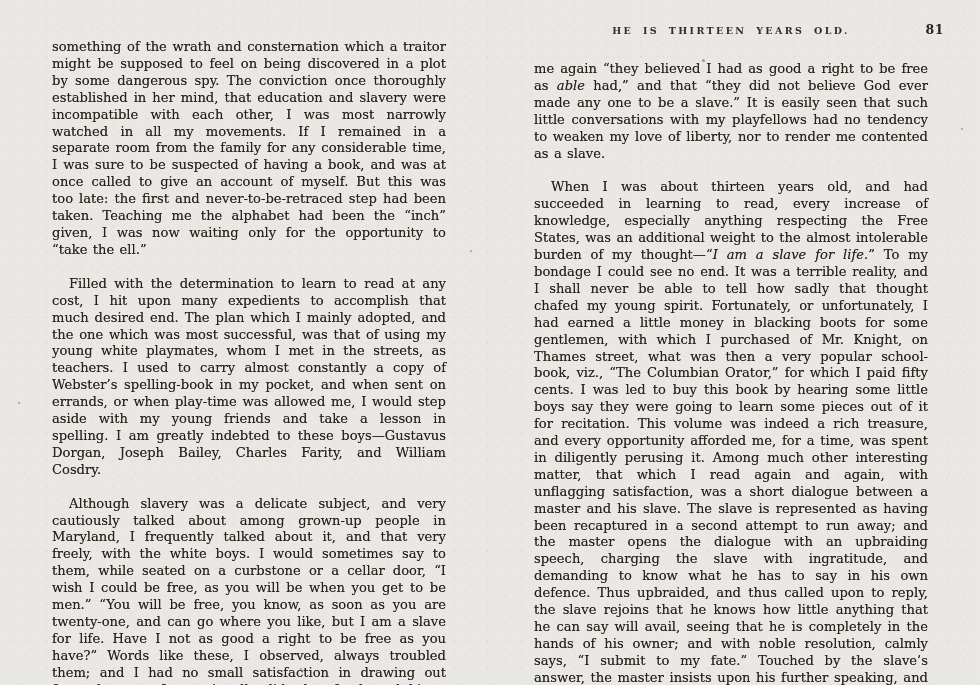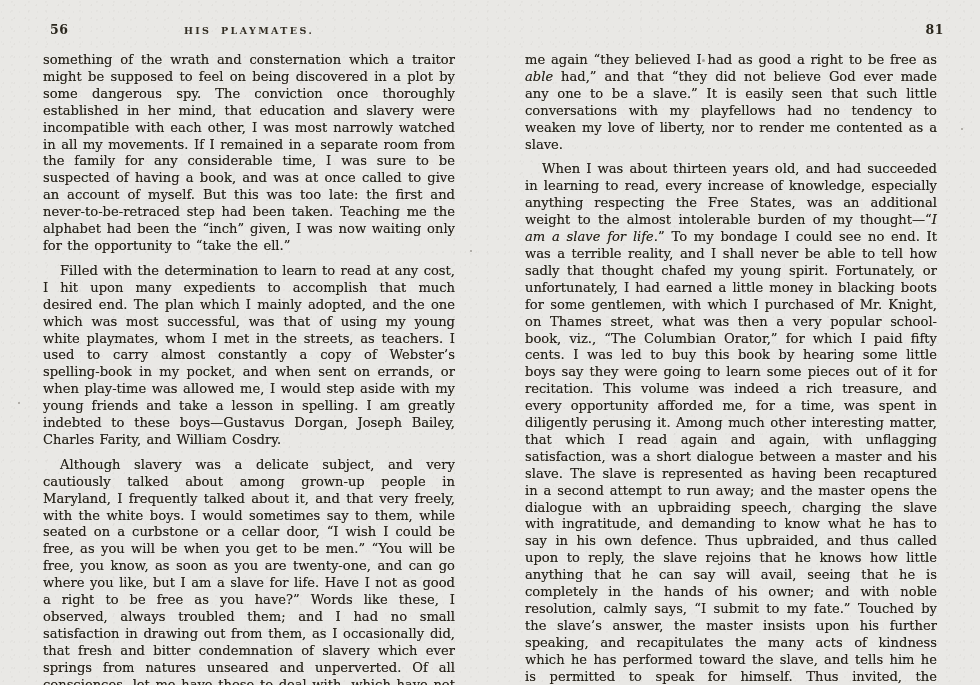--- a/index.html
+++ b/index.html
@@ -28,45 +28,42 @@
     text-align:center;font-size:9.5px;font-weight:bold;
     letter-spacing:2.4px;word-spacing:4px;color:#332e24;
     padding-top:3px;
   }
   .page-body{
     margin-top:7px;
     font-size:13.1px;line-height:16.9px;
     text-align:justify;word-spacing:1.2px;
     text-shadow:0 0 0.45px rgba(45,40,32,0.55);
   }
-  .page-body p{margin:8px;}
+  .page-body p{margin:17px;}
   .page-body p.indented{text-indent:17px;}
   .page-body em{font-style:italic;}
   .speck{position:absolute;border-radius:50%;background:rgba(70,64,54,0.45);pointer-events:none;}
 </style>
 </head>
 <body>
 
 <div class="spread">
 
   <div class="page page-left">
-    <div class="page-header">
-      <span class="folio">56</span>
-      <div class="running-head">HIS PLAYMATES.</div>
-    </div>
     <div class="page-body">
       <p><span>something of the wrath and consternation which a traitor might be supposed to feel on being discovered in a plot by some dangerous spy. The conviction once thoroughly established in her mind, that education and slavery were incompatible with each other, I was most narrowly watched in all my movements. If I remained in a separate room from the family for any considerable time, I was sure to be suspected of having a book, and was at once called to give an account of myself. But this was too late: the first and never-to-be-retraced step had been taken. Teaching me the alphabet had been the “inch” given, I was now waiting only for the opportunity to “take the ell.”</span></p>
       <p class="indented"><span>Filled with the determination to learn to read at any cost, I hit upon many expedients to accomplish that much desired end. The plan which I mainly adopted, and the one which was most successful, was that of using my young white playmates, whom I met in the streets, as teachers. I used to carry almost constantly a copy of Webster’s spelling-book in my pocket, and when sent on errands, or when play-time was allowed me, I would step aside with my young friends and take a lesson in spelling. I am greatly indebted to these boys—Gustavus Dorgan, Joseph Bailey, Charles Farity, and William Cosdry.</span></p>
       <p class="indented"><span>Although slavery was a delicate subject, and very cautiously talked about among grown-up people in Maryland, I frequently talked about it, and that very freely, with the white boys. I would sometimes say to them, while seated on a curbstone or a cellar door, “I wish I could be free, as you will be when you get to be men.” “You will be free, you know, as soon as you are twenty-one, and can go where you like, but I am a slave for life. Have I not as good a right to be free as you have?” Words like these, I observed, always troubled them; and I had no small satisfaction in drawing out from them, as I occasionally did, that fresh and bitter condemnation of slavery which ever springs from natures unseared and unperverted. Of all consciences, let me have those to deal with, which have not been seared and bewildered with the cares and perplexities of life. I do not remember ever to have met with a </span><em>boy</em><span> while I was in slavery, who defended the system; but I do remember many times, when I was consoled by them, and by them encouraged to hope that something would yet occur by which I would be made free. Over and over again, they have told</span></p>
     </div>
   </div>
 
   <div class="page page-right">
     <div class="page-header">
       <span class="folio">81</span>
+      <div class="running-head">HE IS THIRTEEN YEARS OLD.</div>
     </div>
     <div class="page-body">
       <p><span>me again “they believed I had as good a right to be free as </span><em>able</em><span> had,” and that “they did not believe God ever made any one to be a slave.” It is easily seen that such little conversations with my playfellows had no tendency to weaken my love of liberty, nor to render me contented as a slave.</span></p>
       <p class="indented"><span>When I was about thirteen years old, and had succeeded in learning to read, every increase of knowledge, especially anything respecting the Free States, was an additional weight to the almost intolerable burden of my thought—“</span><em>I am a slave for life.</em><span>” To my bondage I could see no end. It was a terrible reality, and I shall never be able to tell how sadly that thought chafed my young spirit. Fortunately, or unfortunately, I had earned a little money in blacking boots for some gentlemen, with which I purchased of Mr. Knight, on Thames street, what was then a very popular school-book, viz., “The Columbian Orator,” for which I paid fifty cents. I was led to buy this book by hearing some little boys say they were going to learn some pieces out of it for recitation. This volume was indeed a rich treasure, and every opportunity afforded me, for a time, was spent in diligently perusing it. Among much other interesting matter, that which I read again and again, with unflagging satisfaction, was a short dialogue between a master and his slave. The slave is represented as having been recaptured in a second attempt to run away; and the master opens the dialogue with an upbraiding speech, charging the slave with ingratitude, and demanding to know what he has to say in his own defence. Thus upbraided, and thus called upon to reply, the slave rejoins that he knows how little anything that he can say will avail, seeing that he is completely in the hands of his owner; and with noble resolution, calmly says, “I submit to my fate.” Touched by the slave’s answer, the master insists upon his further speaking, and recapitulates the many acts of kindness which he has performed toward the slave, and tells him he is permitted to speak for himself. Thus invited, the quondam slave makes a spirited defence of himself, and thereafter the whole argument for and against slavery is brought out. The master is vanquished at every turn in the argument, and appreciating the fact, he generously and meekly emancipates the slave, with his best wishes for his prosperity. It is unnecessary to say that a dialogue with such an origin and such an end, read by me when every nerve</span></p>
     </div>
   </div>
 
   <div class="speck" style="left:702px;top:59px;width:3px;height:3px;"></div>
   <div class="speck" style="left:961px;top:128px;width:2px;height:2px;"></div>
   <div class="speck" style="left:18px;top:402px;width:2px;height:2px;"></div>

